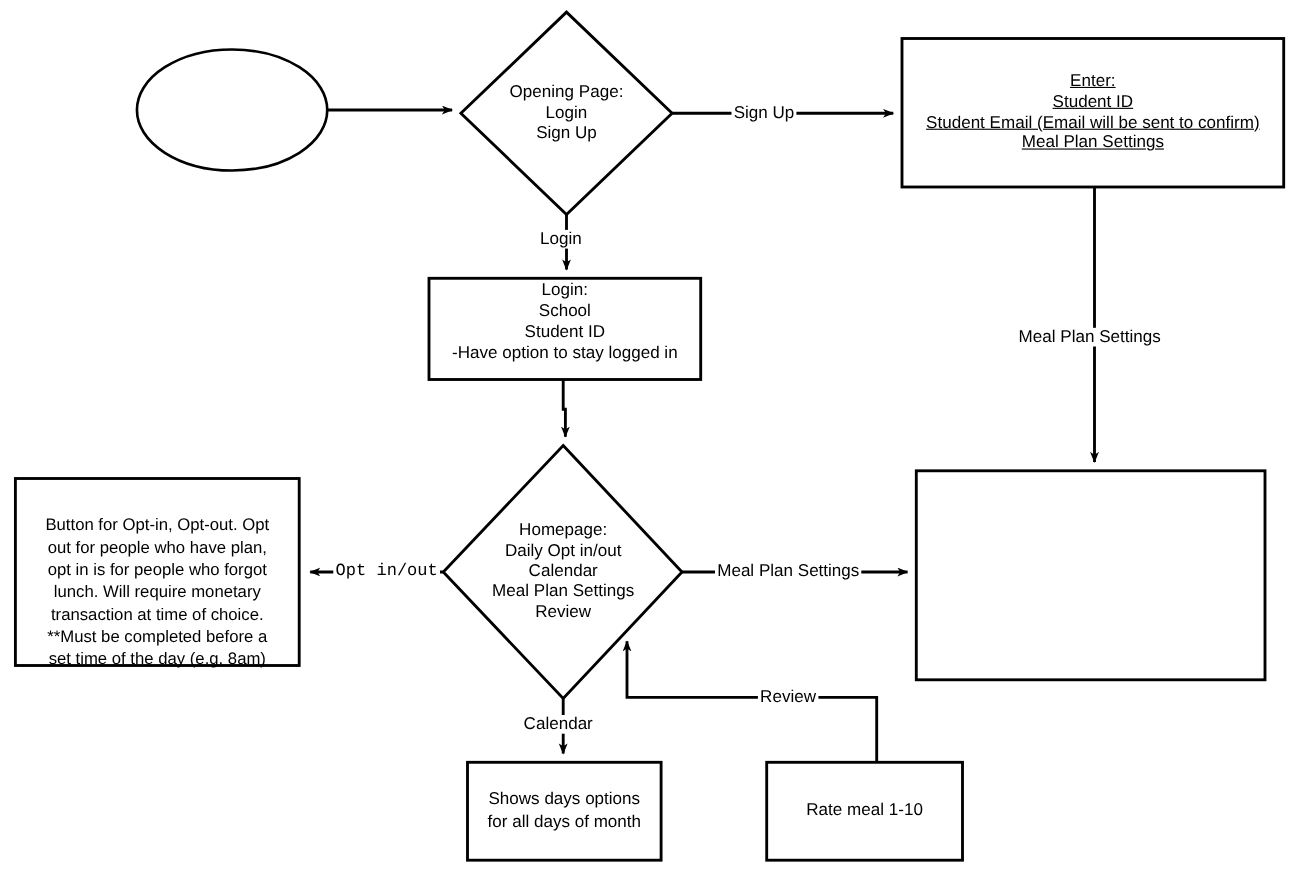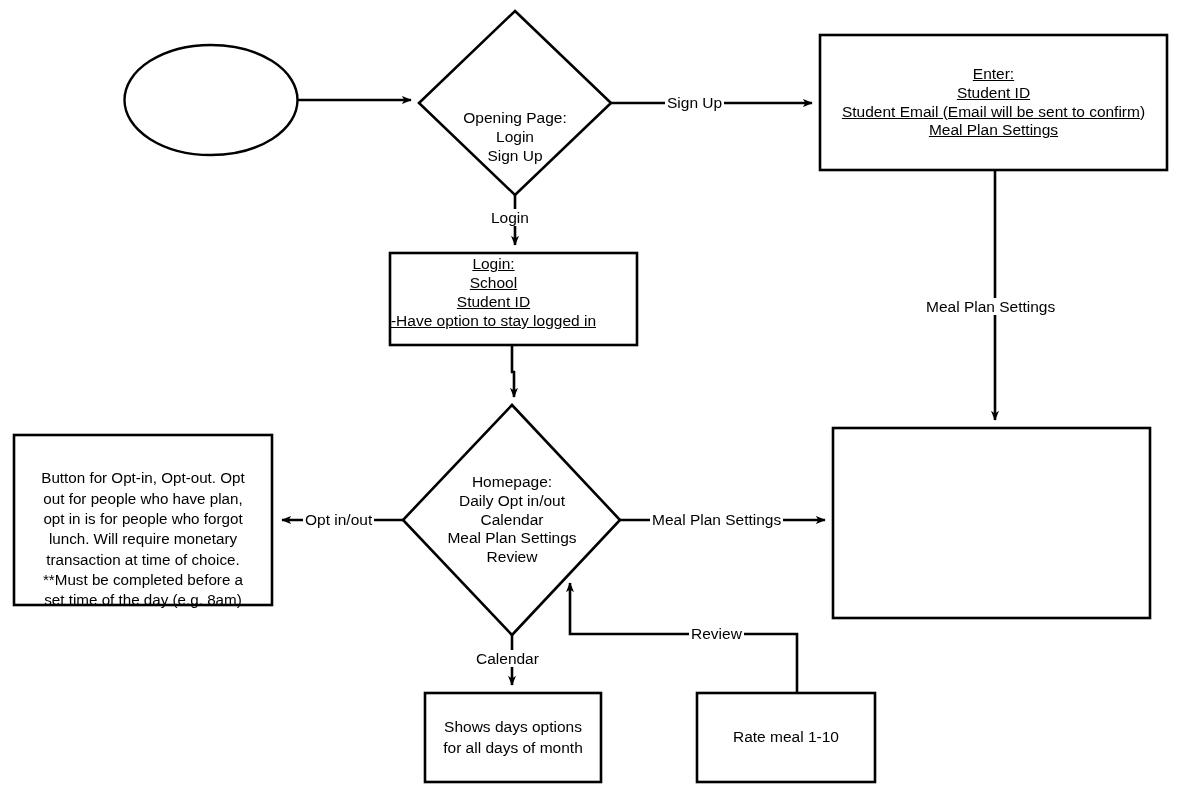--- a/index.html
+++ b/index.html
@@ -95,34 +95,34 @@
     <path d="M403,520 L282,520" fill="none" stroke="#000000" stroke-width="2.6" marker-end="url(#arrow)"></path>
 
     <path d="M620,520 L825,520" fill="none" stroke="#000000" stroke-width="2.6" marker-end="url(#arrow)"></path>
 
     <path d="M512,635 L512,685" fill="none" stroke="#000000" stroke-width="2.6" marker-end="url(#arrow)"></path>
 
     <path d="M797,693 L797,634 L570,634 L570,583" fill="none" stroke="#000000" stroke-width="2.6" marker-end="url(#arrow)"></path>
   </svg>
 
 
-  <div class="node-text" style="left:425px; top:40px; width:180px; height:126px;justify-content:flex-end;">
+  <div class="node-text" style="left:425px; top:40px; width:180px; height:126px;">
     <span class="box-text">Opening Page:
 Login
 Sign Up</span>
   </div>
 
   <div class="node-text" style="left:822px; top:37px; width:343px; height:131px;text-decoration:underline;">
     <span class="box-text">Enter:
 Student ID
 Student Email (Email will be sent to confirm)
 Meal Plan Settings</span>
   </div>
 
-  <div class="node-text" style="left:372px; top:255px; width:243px; height:76px;text-decoration:underline;">
+  <div class="node-text" style="left:392px; top:255px; width:243px; height:76px;">
     <span class="box-text">Login:
 School
 Student ID
 -Have option to stay logged in</span>
   </div>
 
   <div class="node-text" style="left:412px; top:455px; width:200px; height:130px;">
     <span class="box-text">Homepage:
 Daily Opt in/out
 Calendar
@@ -149,21 +149,21 @@
   <div class="node-text" style="left:699px; top:695px; width:174px; height:85px;">
     <span>Rate meal 1-10</span>
   </div>
 
   <div class="edge-label" style="left:665px; top:94px;">Sign Up</div>
 
   <div class="edge-label" style="left:489px; top:209px;">Login</div>
 
   <div class="edge-label" style="left:924px; top:298px;">Meal Plan Settings</div>
 
-  <div class="edge-label" style="left:303px; top:511px;">Opt in/out</div>
+  <div class="edge-label" style="left:303px; top:511px;font-family:Liberation Mono, monospace;">Opt in/out</div>
 
   <div class="edge-label" style="left:650px; top:511px;">Meal Plan Settings</div>
 
   <div class="edge-label" style="left:474px; top:650px;">Calendar</div>
 
   <div class="edge-label" style="left:689px; top:625px;">Review</div>
 
 </div>
 
 </body></html>

